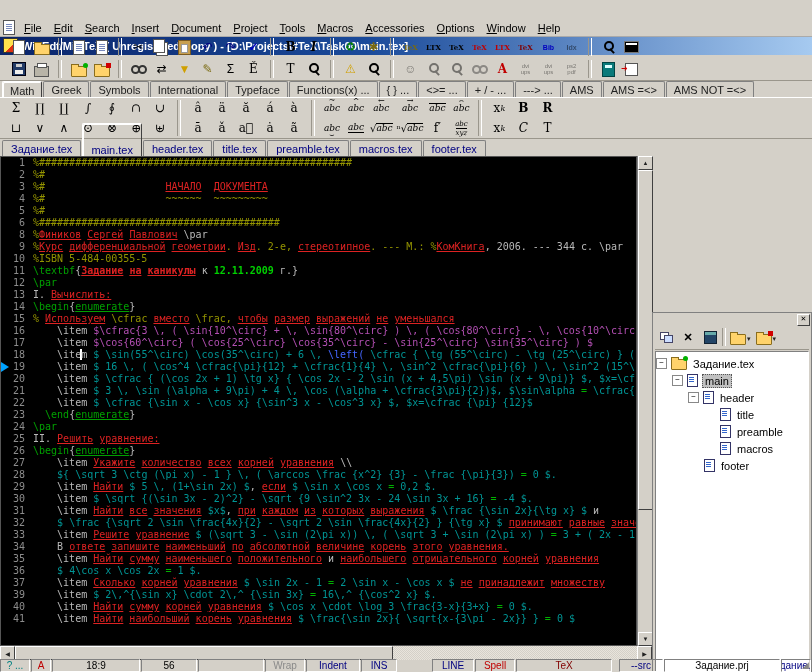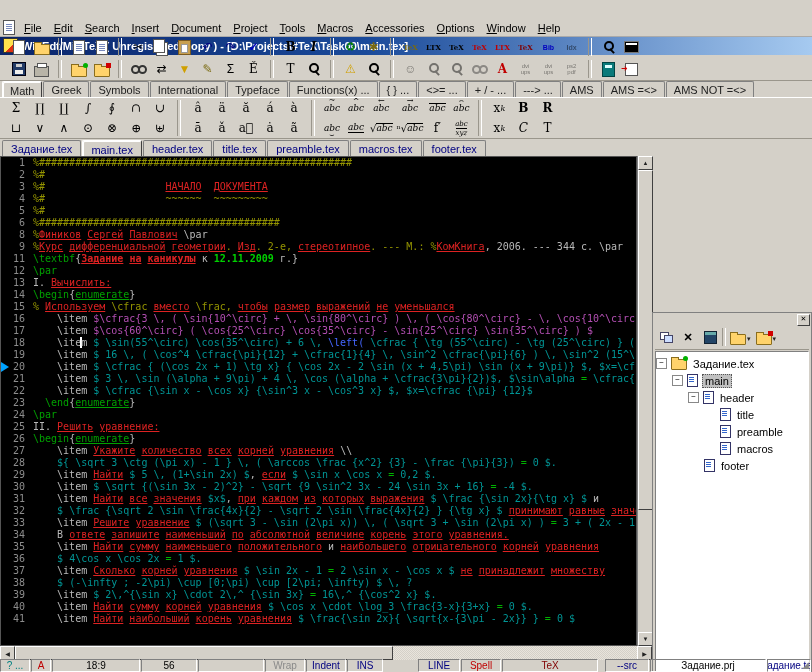--- a/index.html
+++ b/index.html
@@ -86,21 +86,21 @@
   .pi .ov{border-top:1px solid #000;}
   .pi .un{border-bottom:1px solid #000;}
   .pi .pre{font-style:normal;font-size:10px;}
   .pi .frac{display:flex;flex-direction:column;align-items:center;font-style:italic;font-size:7px;line-height:8px;}
   .pi .frac .den{border-top:1px solid #000;}
   .pi sup,.pi sub{font-size:8px;font-style:italic;}
   
   #doctabs{left:0;top:139px;width:812px;height:17px;display:flex;align-items:flex-end;padding-left:2px;box-sizing:border-box;background:#d4d0c8;}
   .dtab{padding:2px 8px 1px 8px;border:1px solid #808080;border-bottom:none;border-radius:2px 2px 0 0;
         margin-right:1px;color:#000080;white-space:nowrap;}
-  .dtab.active{box-shadow:inset 1px 1px 0 #fff;border-color:#fff #404040 #d4d0c8 #fff;position:relative;top:1px;padding-top:3px;}
+  .dtab.active{box-shadow:inset 1px 1px 0 #fff;border-color:#fff #404040 #d4d0c8 #fff;position:relative;top:1px;padding-top:20px;}
   
   #workarea{left:0;top:156px;width:812px;height:490px;}
   #editor{position:absolute;left:0;top:0;width:637px;height:490px;background:#000;overflow:hidden;
      font-family:"DejaVu Sans Mono",monospace;font-size:10px;line-height:12px;border:1px solid #555;box-sizing:border-box;}
   .ed-line{height:12px;white-space:pre;overflow:hidden;}
   .ed-num{display:inline-block;width:24px;text-align:right;color:#8c8c8c;margin-right:8px;}
   .sg-cm{color:#949400;}
   .sg-sp{color:#dd2222;text-decoration:underline;}
   .sg-spb{color:#dd2222;text-decoration:underline;font-weight:bold;}
   .sg-cmd{color:#00a000;}
@@ -502,20 +502,21 @@
 <div id="workarea" class="abs">
   <div id="editor">
       <div class="ed-line"><span class="ed-num">1</span><span class="sg-cm">%####################################################</span></div>
       <div class="ed-line"><span class="ed-num">2</span><span class="sg-cm">%#</span></div>
       <div class="ed-line"><span class="ed-num">3</span><span class="sg-cm">%#                    </span><span class="sg-sp">НАЧАЛО</span><span class="sg-cm">  </span><span class="sg-sp">ДОКУМЕНТА</span></div>
       <div class="ed-line"><span class="ed-num">4</span><span class="sg-cm">%#                    ~~~~~~  ~~~~~~~~~</span></div>
       <div class="ed-line"><span class="ed-num">5</span><span class="sg-cm">%#</span></div>
       <div class="ed-line"><span class="ed-num">6</span><span class="sg-cm">%########################################</span></div>
       <div class="ed-line"><span class="ed-num">8</span><span class="sg-cm">%</span><span class="sg-sp">Фиников</span><span class="sg-cm"> </span><span class="sg-sp">Сергей</span><span class="sg-cm"> </span><span class="sg-sp">Павлович</span><span class="sg-tx"> \par</span></div>
       <div class="ed-line"><span class="ed-num">9</span><span class="sg-cm">%</span><span class="sg-sp">Курс</span><span class="sg-cm"> </span><span class="sg-sp">дифференциальной</span><span class="sg-cm"> </span><span class="sg-sp">геометрии</span><span class="sg-cm">. </span><span class="sg-sp">Изд</span><span class="sg-cm">. 2-е, </span><span class="sg-sp">стереотипное</span><span class="sg-cm">. --- М.: %</span><span class="sg-sp">КомКнига</span><span class="sg-tx">, 2006. --- 344 с. \par</span></div>
+      <div class="ed-line"><span class="ed-num">10</span><span class="sg-cm">%ISBN 5-484-00355-5</span></div>
       <div class="ed-line"><span class="ed-num">11</span><span class="sg-cmd">\textbf</span><span class="sg-tx">{</span><span class="sg-spb">Задание</span><span class="sg-tx"> </span><span class="sg-spb">на</span><span class="sg-tx"> </span><span class="sg-spb">каникулы</span><span class="sg-tx"> к </span><span class="sg-dt">12.11.2009</span><span class="sg-tx"> г.</span><span class="sg-tx">}</span></div>
       <div class="ed-line"><span class="ed-num">12</span><span class="sg-cmd">\par</span></div>
       <div class="ed-line"><span class="ed-num">13</span><span class="sg-tx">I. </span><span class="sg-sp">Вычислить:</span></div>
       <div class="ed-line"><span class="ed-num">14</span><span class="sg-cmd">\begin</span><span class="sg-tx">{</span><span class="sg-env">enumerate</span><span class="sg-tx">}</span></div>
       <div class="ed-line"><span class="ed-num">15</span><span class="sg-cm">% </span><span class="sg-sp">Используем</span><span class="sg-cm"> \cfrac </span><span class="sg-sp">вместо</span><span class="sg-cm"> \frac, </span><span class="sg-sp">чтобы</span><span class="sg-cm"> </span><span class="sg-sp">размер</span><span class="sg-cm"> </span><span class="sg-sp">выражений</span><span class="sg-cm"> </span><span class="sg-sp">не</span><span class="sg-cm"> </span><span class="sg-sp">уменьшался</span></div>
       <div class="ed-line"><span class="ed-num">16</span><span class="sg-tx">    \item </span><span class="sg-m1">$\cfrac{3 \, ( \sin{10^\circ} + \, \sin{80^\circ} ) \, ( \cos{80^\circ} - \, \cos{10^\circ} ) } {2 \</span></div>
       <div class="ed-line"><span class="ed-num">17</span><span class="sg-tx">    \item </span><span class="sg-m1">$\cos{60^\circ} ( \cos{25^\circ} \cos{35^\circ} - \sin{25^\circ} \sin{35^\circ} ) $</span></div>
       <div class="ed-line"><span class="ed-num">18</span><span class="sg-tx">    \ite</span><span class="caret"></span><span class="sg-tx">m </span><span class="sg-m2">$ \sin(55^\circ) \cos(35^\circ) + 6 \, </span><span class="sg-bl">\left(</span><span class="sg-m2"> \cfrac { \tg (55^\circ) - \tg (25^\circ) } (1 + \tg (5</span></div>
       <div class="ed-line"><span class="ed-num">19</span><span class="sg-tx">    \item </span><span class="sg-m2">$ 16 \, ( \cos^4 \cfrac{\pi}{12} + \cfrac{1}{4} \, \sin^2 \cfrac{\pi}{6} ) \, \sin^2 (15^\circ) $</span></div>
       <div class="ed-line"><span class="ed-num">20</span><span class="sg-tx">    \item </span><span class="sg-m2">$ \cfrac { (\cos 2x + 1) \tg x} { \cos 2x - 2 \sin (x + 4,5\pi) \sin (x + 9\pi)} $, $x=\cfrac {\pi}</span></div>
@@ -529,21 +530,20 @@
       <div class="ed-line"><span class="ed-num">28</span><span class="sg-tx">    </span><span class="sg-m2">${ \sqrt 3 \ctg (\pi x) - 1 } \, ( \arccos \frac {x^2} {3} - \frac {\pi}{3}) </span><span class="sg-eq">=</span><span class="sg-m2"> 0 $.</span></div>
       <div class="ed-line"><span class="ed-num">29</span><span class="sg-tx">    \item </span><span class="sg-sp">Найти</span><span class="sg-tx"> </span><span class="sg-m2">$ 5 \, (1+\sin 2x) $</span><span class="sg-tx">, </span><span class="sg-sp">если</span><span class="sg-tx"> </span><span class="sg-m2">$ \sin x \cos x </span><span class="sg-eq">=</span><span class="sg-m2"> 0,2 $.</span></div>
       <div class="ed-line"><span class="ed-num">30</span><span class="sg-tx">    \item </span><span class="sg-m2">$ \sqrt {(\sin 3x - 2)^2} - \sqrt {9 \sin^2 3x - 24 \sin 3x + 16} </span><span class="sg-eq">=</span><span class="sg-m2"> -4 $.</span></div>
       <div class="ed-line"><span class="ed-num">31</span><span class="sg-tx">    \item </span><span class="sg-sp">Найти</span><span class="sg-tx"> </span><span class="sg-sp">все</span><span class="sg-tx"> </span><span class="sg-sp">значения</span><span class="sg-tx"> </span><span class="sg-m2">$x$</span><span class="sg-tx">, </span><span class="sg-sp">при</span><span class="sg-tx"> </span><span class="sg-sp">каждом</span><span class="sg-tx"> </span><span class="sg-sp">из</span><span class="sg-tx"> </span><span class="sg-sp">которых</span><span class="sg-tx"> </span><span class="sg-sp">выражения</span><span class="sg-tx"> </span><span class="sg-m2">$ \frac {\sin 2x}{\tg x} $</span><span class="sg-tx"> и</span></div>
       <div class="ed-line"><span class="ed-num">32</span><span class="sg-tx">    </span><span class="sg-m2">$ \frac {\sqrt 2 \sin \frac{4x}{2} - \sqrt 2 \sin \frac{4x}{2} } {\tg x} $ </span><span class="sg-sp">принимают</span><span class="sg-tx"> </span><span class="sg-sp">равные</span><span class="sg-tx"> </span><span class="sg-sp">значения.</span></div>
       <div class="ed-line"><span class="ed-num">33</span><span class="sg-tx">    \item </span><span class="sg-sp">Решите</span><span class="sg-tx"> </span><span class="sg-sp">уравнение</span><span class="sg-tx"> </span><span class="sg-m2">$ (\sqrt 3 - \sin (2\pi x)) \, ( \sqrt 3 + \sin (2\pi x) ) </span><span class="sg-eq">=</span><span class="sg-m2"> 3 + ( 2x - 1 )^2 $.</span></div>
       <div class="ed-line"><span class="ed-num">34</span><span class="sg-tx">    В </span><span class="sg-sp">ответе</span><span class="sg-tx"> </span><span class="sg-sp">запишите</span><span class="sg-tx"> </span><span class="sg-sp">наименьший</span><span class="sg-tx"> </span><span class="sg-sp">по</span><span class="sg-tx"> </span><span class="sg-sp">абсолютной</span><span class="sg-tx"> </span><span class="sg-sp">величине</span><span class="sg-tx"> </span><span class="sg-sp">корень</span><span class="sg-tx"> </span><span class="sg-sp">этого</span><span class="sg-tx"> </span><span class="sg-sp">уравнения.</span></div>
       <div class="ed-line"><span class="ed-num">35</span><span class="sg-tx">    \item </span><span class="sg-sp">Найти</span><span class="sg-tx"> </span><span class="sg-sp">сумму</span><span class="sg-tx"> </span><span class="sg-sp">наименьшего</span><span class="sg-tx"> </span><span class="sg-sp">положительного</span><span class="sg-tx"> и </span><span class="sg-sp">наибольшего</span><span class="sg-tx"> </span><span class="sg-sp">отрицательного</span><span class="sg-tx"> </span><span class="sg-sp">корней</span><span class="sg-tx"> </span><span class="sg-sp">уравнения</span></div>
       <div class="ed-line"><span class="ed-num">36</span><span class="sg-tx">    </span><span class="sg-m2">$ 4\cos x \cos 2x </span><span class="sg-eq">=</span><span class="sg-m2"> 1 $.</span></div>
       <div class="ed-line"><span class="ed-num">37</span><span class="sg-tx">    \item </span><span class="sg-sp">Сколько</span><span class="sg-tx"> </span><span class="sg-sp">корней</span><span class="sg-tx"> </span><span class="sg-sp">уравнения</span><span class="sg-tx"> </span><span class="sg-m2">$ \sin 2x - 1 </span><span class="sg-eq">=</span><span class="sg-m2"> 2 \sin x - \cos x $ </span><span class="sg-sp">не</span><span class="sg-tx"> </span><span class="sg-sp">принадлежит</span><span class="sg-tx"> </span><span class="sg-sp">множеству</span></div>
-      <div class="ed-line"><span class="ed-num">38</span><span class="sg-tx">    </span><span class="sg-m2">$ (-\infty ; -2\pi) \cup [0;\pi) \cup [2\pi; \infty) $ \, ?</span></div>
       <div class="ed-line"><span class="ed-num">39</span><span class="sg-tx">    \item </span><span class="sg-m2">$ 2\,^{\sin x} \cdot 2\,^ {\sin 3x} </span><span class="sg-eq">=</span><span class="sg-m2"> 16\,^ {\cos^2 x} $.</span></div>
       <div class="ed-line"><span class="ed-num">40</span><span class="sg-tx">    \item </span><span class="sg-sp">Найти</span><span class="sg-tx"> </span><span class="sg-sp">сумму</span><span class="sg-tx"> </span><span class="sg-sp">корней</span><span class="sg-tx"> </span><span class="sg-sp">уравнения</span><span class="sg-tx"> </span><span class="sg-m2">$ \cos x \cdot \log_3 \frac{3-x}{3+x} </span><span class="sg-eq">=</span><span class="sg-m2"> 0 $.</span></div>
       <div class="ed-line"><span class="ed-num">41</span><span class="sg-tx">    \item </span><span class="sg-sp">Найти</span><span class="sg-tx"> </span><span class="sg-sp">наибольший</span><span class="sg-tx"> </span><span class="sg-sp">корень</span><span class="sg-tx"> </span><span class="sg-sp">уравнения</span><span class="sg-tx"> </span><span class="sg-m2">$ \frac{\sin 2x}{ \sqrt{x-{3\pi - 2x}} } </span><span class="sg-eq">=</span><span class="sg-m2"> 0 $</span></div>
     </div>
   <div id="ed-marker" style="top: 206px;"></div>
   <div id="vscroll">
     <div class="sb-btn up">▲</div>
     <div id="vthumb"></div>
     <div class="sb-btn down">▼</div>
   </div>
@@ -630,21 +630,21 @@
   <div class="sb-btn">▶</div>
 </div>
 
 <div id="statusbar">
     <div class="st-cell" style="color: rgb(0, 128, 128); width: 30px;">? ...</div>
     <div class="st-cell" style="color: rgb(192, 0, 0); width: 20px;">A</div>
     <div class="st-cell" style="color: rgb(0, 0, 0); width: 88px;">18:9</div>
     <div class="st-cell" style="color: rgb(0, 0, 0); width: 56px;">56</div>
     <div class="st-cell" style="color: rgb(0, 0, 0); width: 66px;"></div>
     <div class="st-cell" style="color: rgb(138, 138, 138); width: 40px;">Wrap</div>
-    <div class="st-cell" style="color: rgb(0, 0, 128); width: 40px;">Indent</div>
+    <div class="st-cell" style="color: rgb(0, 0, 128); width: 54px;">Indent</div>
     <div class="st-cell" style="color: rgb(0, 0, 128); width: 36px;">INS</div>
     <div class="st-cell" style="color: rgb(0, 0, 128); width: 42px; margin-left: 34px;">LINE</div>
     <div class="st-cell" style="color: rgb(192, 0, 0); width: 40px;">Spell</div>
     <div class="st-cell" style="color: rgb(128, 0, 0); width: 96px;">TeX</div>
     <div class="st-cell" style="color: rgb(0, 0, 128); width: 44px; margin-left: 6px;">--src</div>
     <div class="st-cell" style="color: rgb(0, 0, 0); width: 116px;">Задание.prj</div>
     <div class="st-cell" style="color: rgb(0, 0, 128); flex: 1 1 0%; position: relative;">Задание.tex<span class="grip">◢</span></div>
   </div>
 
 </body></html>

